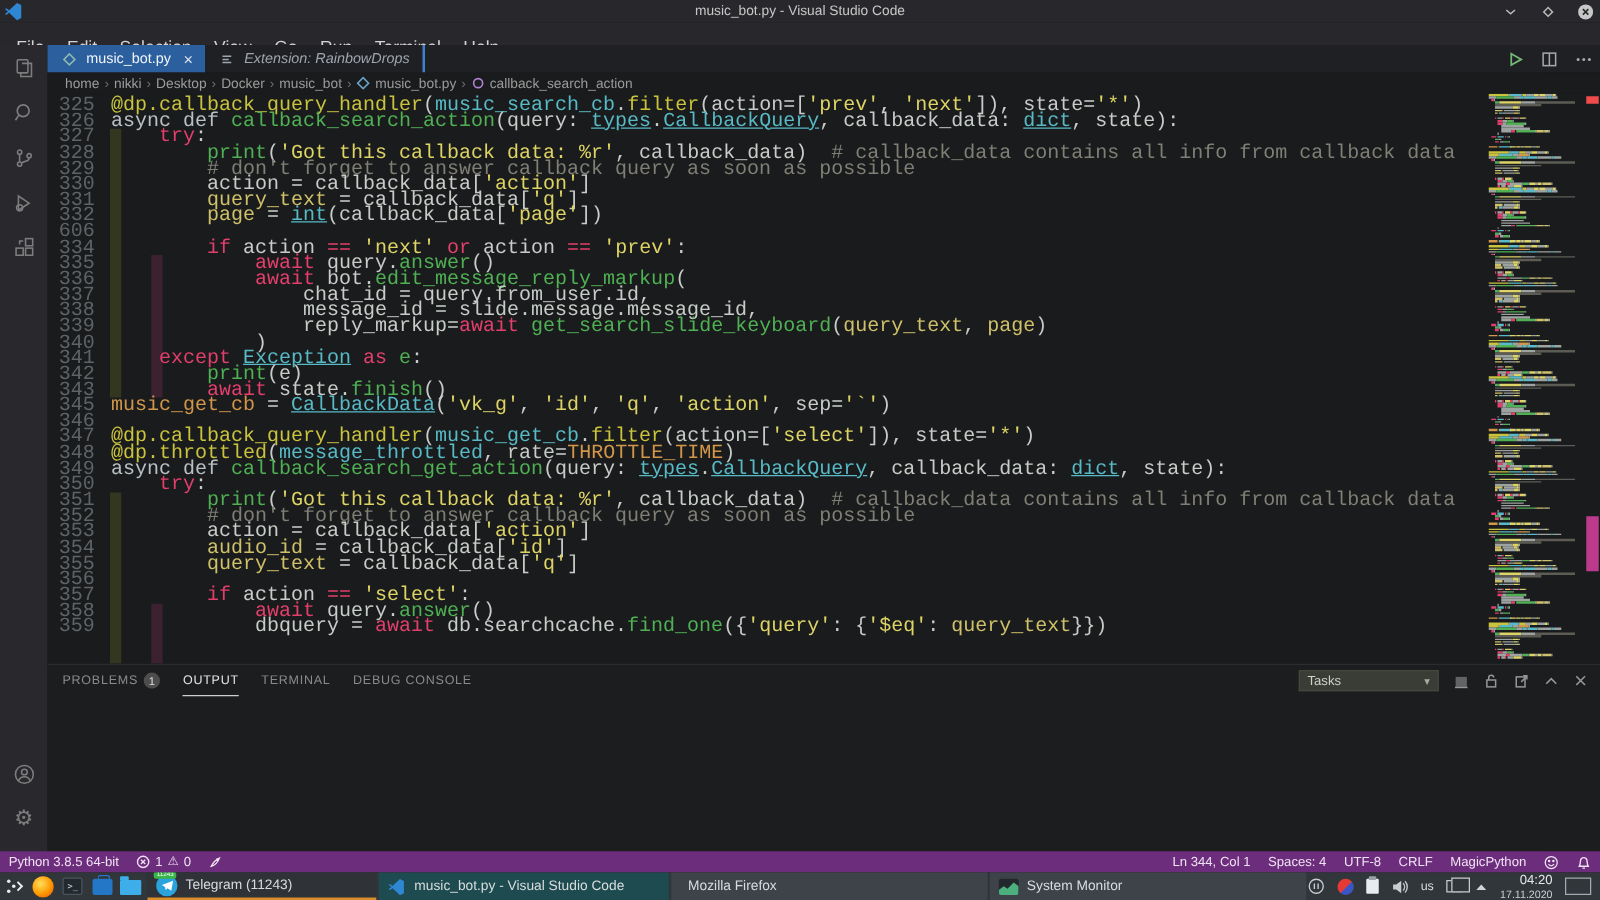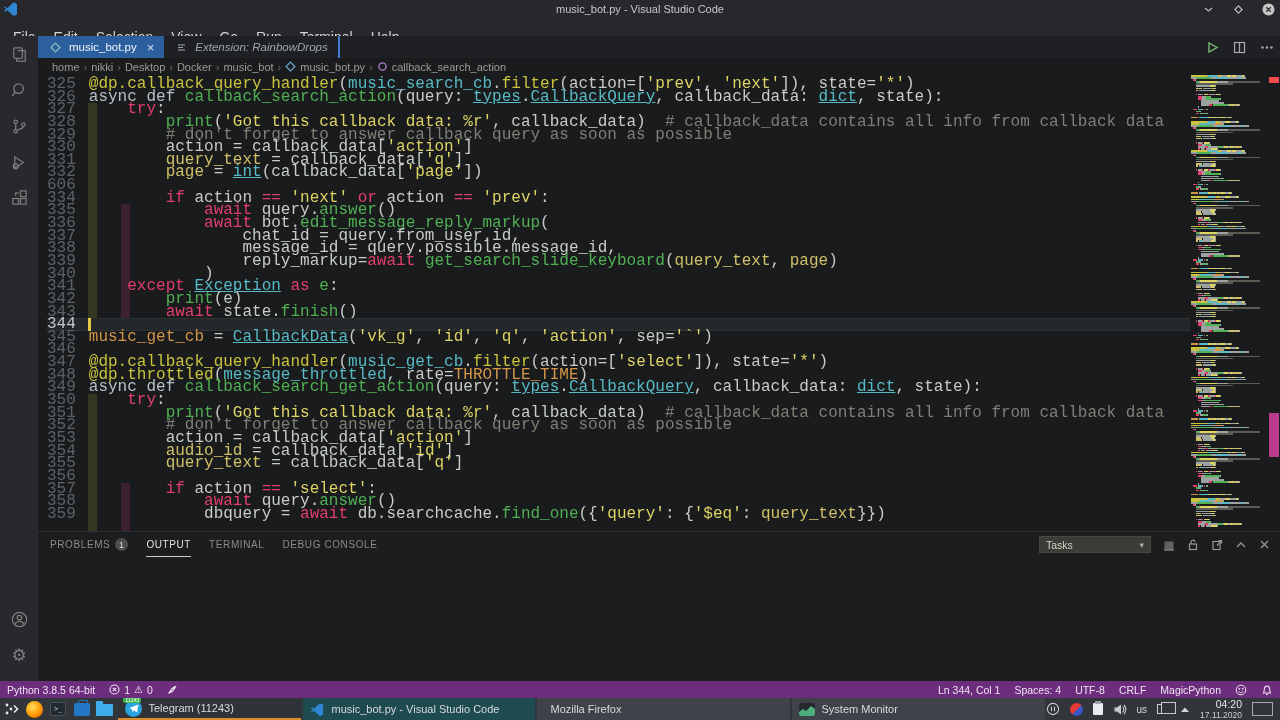--- a/index.html
+++ b/index.html
@@ -326,46 +326,41 @@
         <div class="code-line">
           <span class="ln">336</span>
           <span class="code-text"><span class="s-d">            </span><span class="s-k">await</span><span class="s-d"> bot.</span><span class="s-g">edit_message_reply_markup</span><span class="s-d">(</span></span>
         </div>
         <div class="code-line">
           <span class="ln">337</span>
           <span class="code-text"><span class="s-d">                chat_id = query.from_user.id,</span></span>
         </div>
         <div class="code-line">
           <span class="ln">338</span>
-          <span class="code-text"><span class="s-d">                message_id = query.possible.message_id,</span></span>
+          <span class="code-text"><span class="s-d">                message_id = slide.message.message_id,</span></span>
         </div>
         <div class="code-line">
           <span class="ln">339</span>
           <span class="code-text"><span class="s-d">                reply_markup=</span><span class="s-k">await</span><span class="s-d"> </span><span class="s-g">get_search_slide_keyboard</span><span class="s-d">(</span><span class="s-v">query_text</span><span class="s-d">, </span><span class="s-v">page</span><span class="s-d">)</span></span>
         </div>
         <div class="code-line">
           <span class="ln">340</span>
           <span class="code-text"><span class="s-d">            )</span></span>
         </div>
         <div class="code-line">
           <span class="ln">341</span>
           <span class="code-text"><span class="s-d">    </span><span class="s-k">except</span><span class="s-d"> </span><span class="s-tu">Exception</span><span class="s-d"> </span><span class="s-k">as</span><span class="s-d"> </span><span class="s-g">e</span><span class="s-d">:</span></span>
         </div>
         <div class="code-line">
           <span class="ln">342</span>
           <span class="code-text"><span class="s-d">        </span><span class="s-g">print</span><span class="s-d">(e)</span></span>
         </div>
         <div class="code-line">
           <span class="ln">343</span>
           <span class="code-text"><span class="s-d">        </span><span class="s-k">await</span><span class="s-d"> state.</span><span class="s-g">finish</span><span class="s-d">()</span></span>
-        </div>
-        <div class="code-line current">
-          <span class="ln">344</span>
-          <span class="code-text"></span>
-          <span class="cursor"></span>
         </div>
         <div class="code-line">
           <span class="ln">345</span>
           <span class="code-text"><span class="s-o">music_get_cb</span><span class="s-d"> = </span><span class="s-tu">CallbackData</span><span class="s-d">(</span><span class="s-s">'vk_g'</span><span class="s-d">, </span><span class="s-s">'id'</span><span class="s-d">, </span><span class="s-s">'q'</span><span class="s-d">, </span><span class="s-s">'action'</span><span class="s-d">, sep=</span><span class="s-s">'`'</span><span class="s-d">)</span></span>
         </div>
         <div class="code-line">
           <span class="ln">346</span>
           <span class="code-text"></span>
         </div>
         <div class="code-line">

